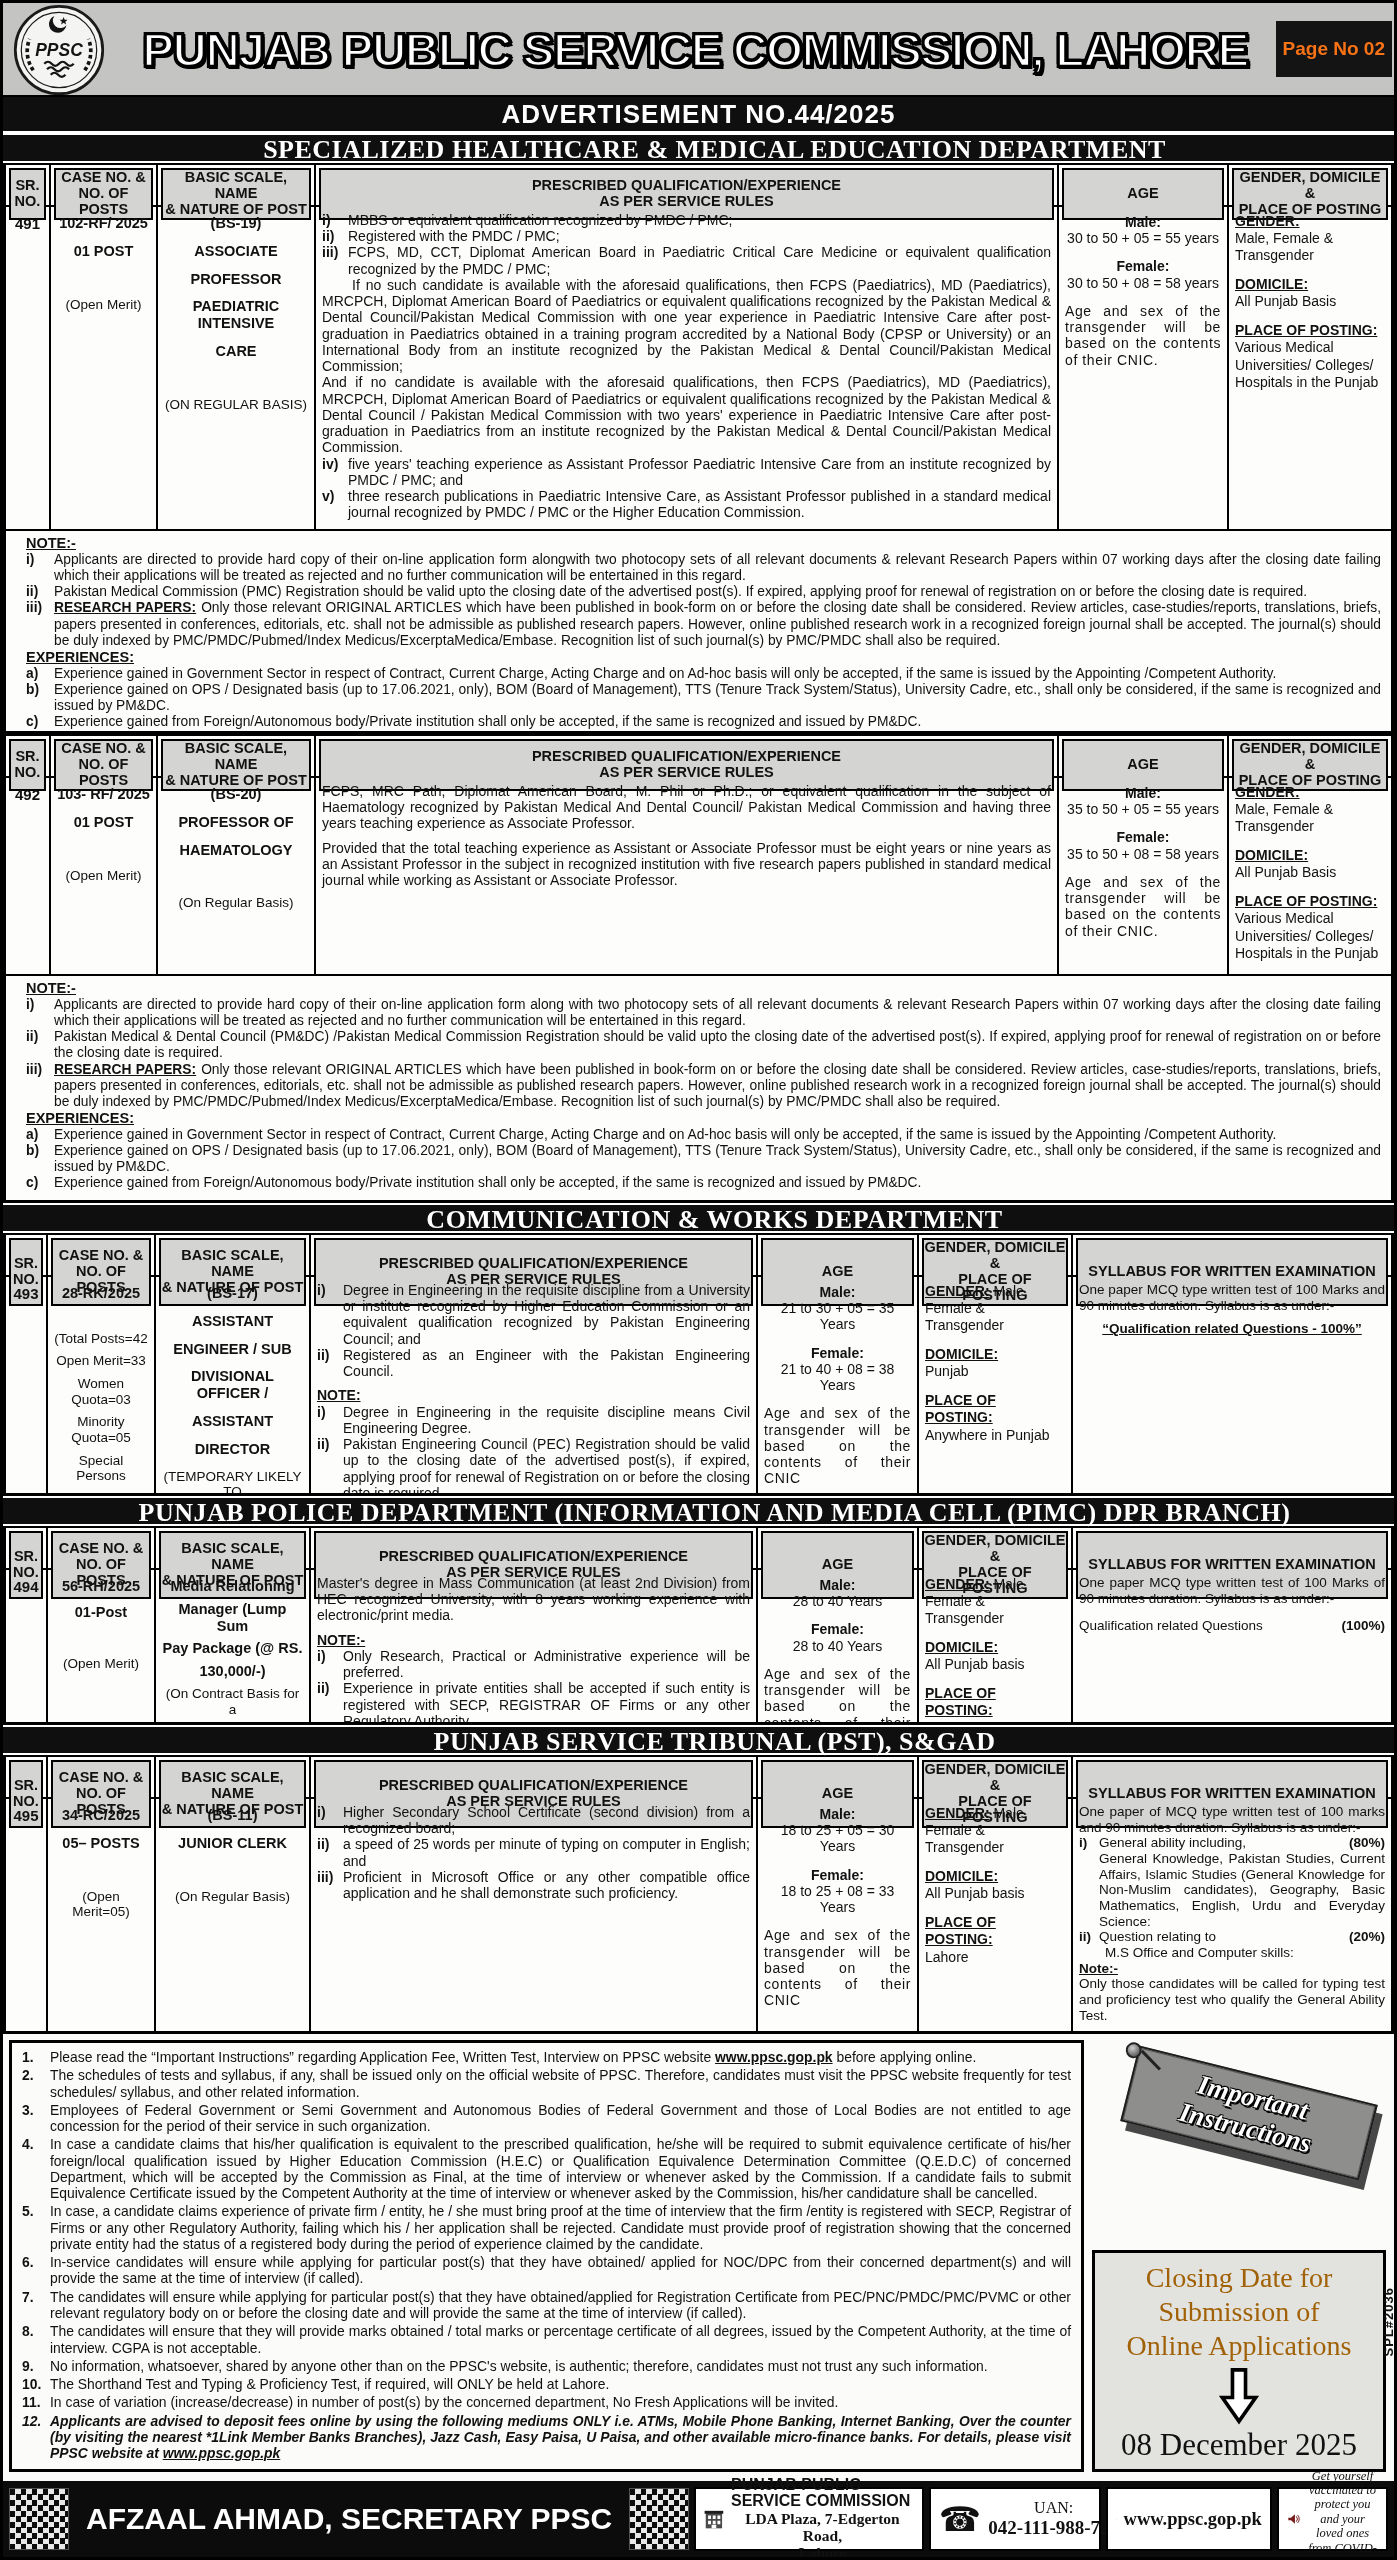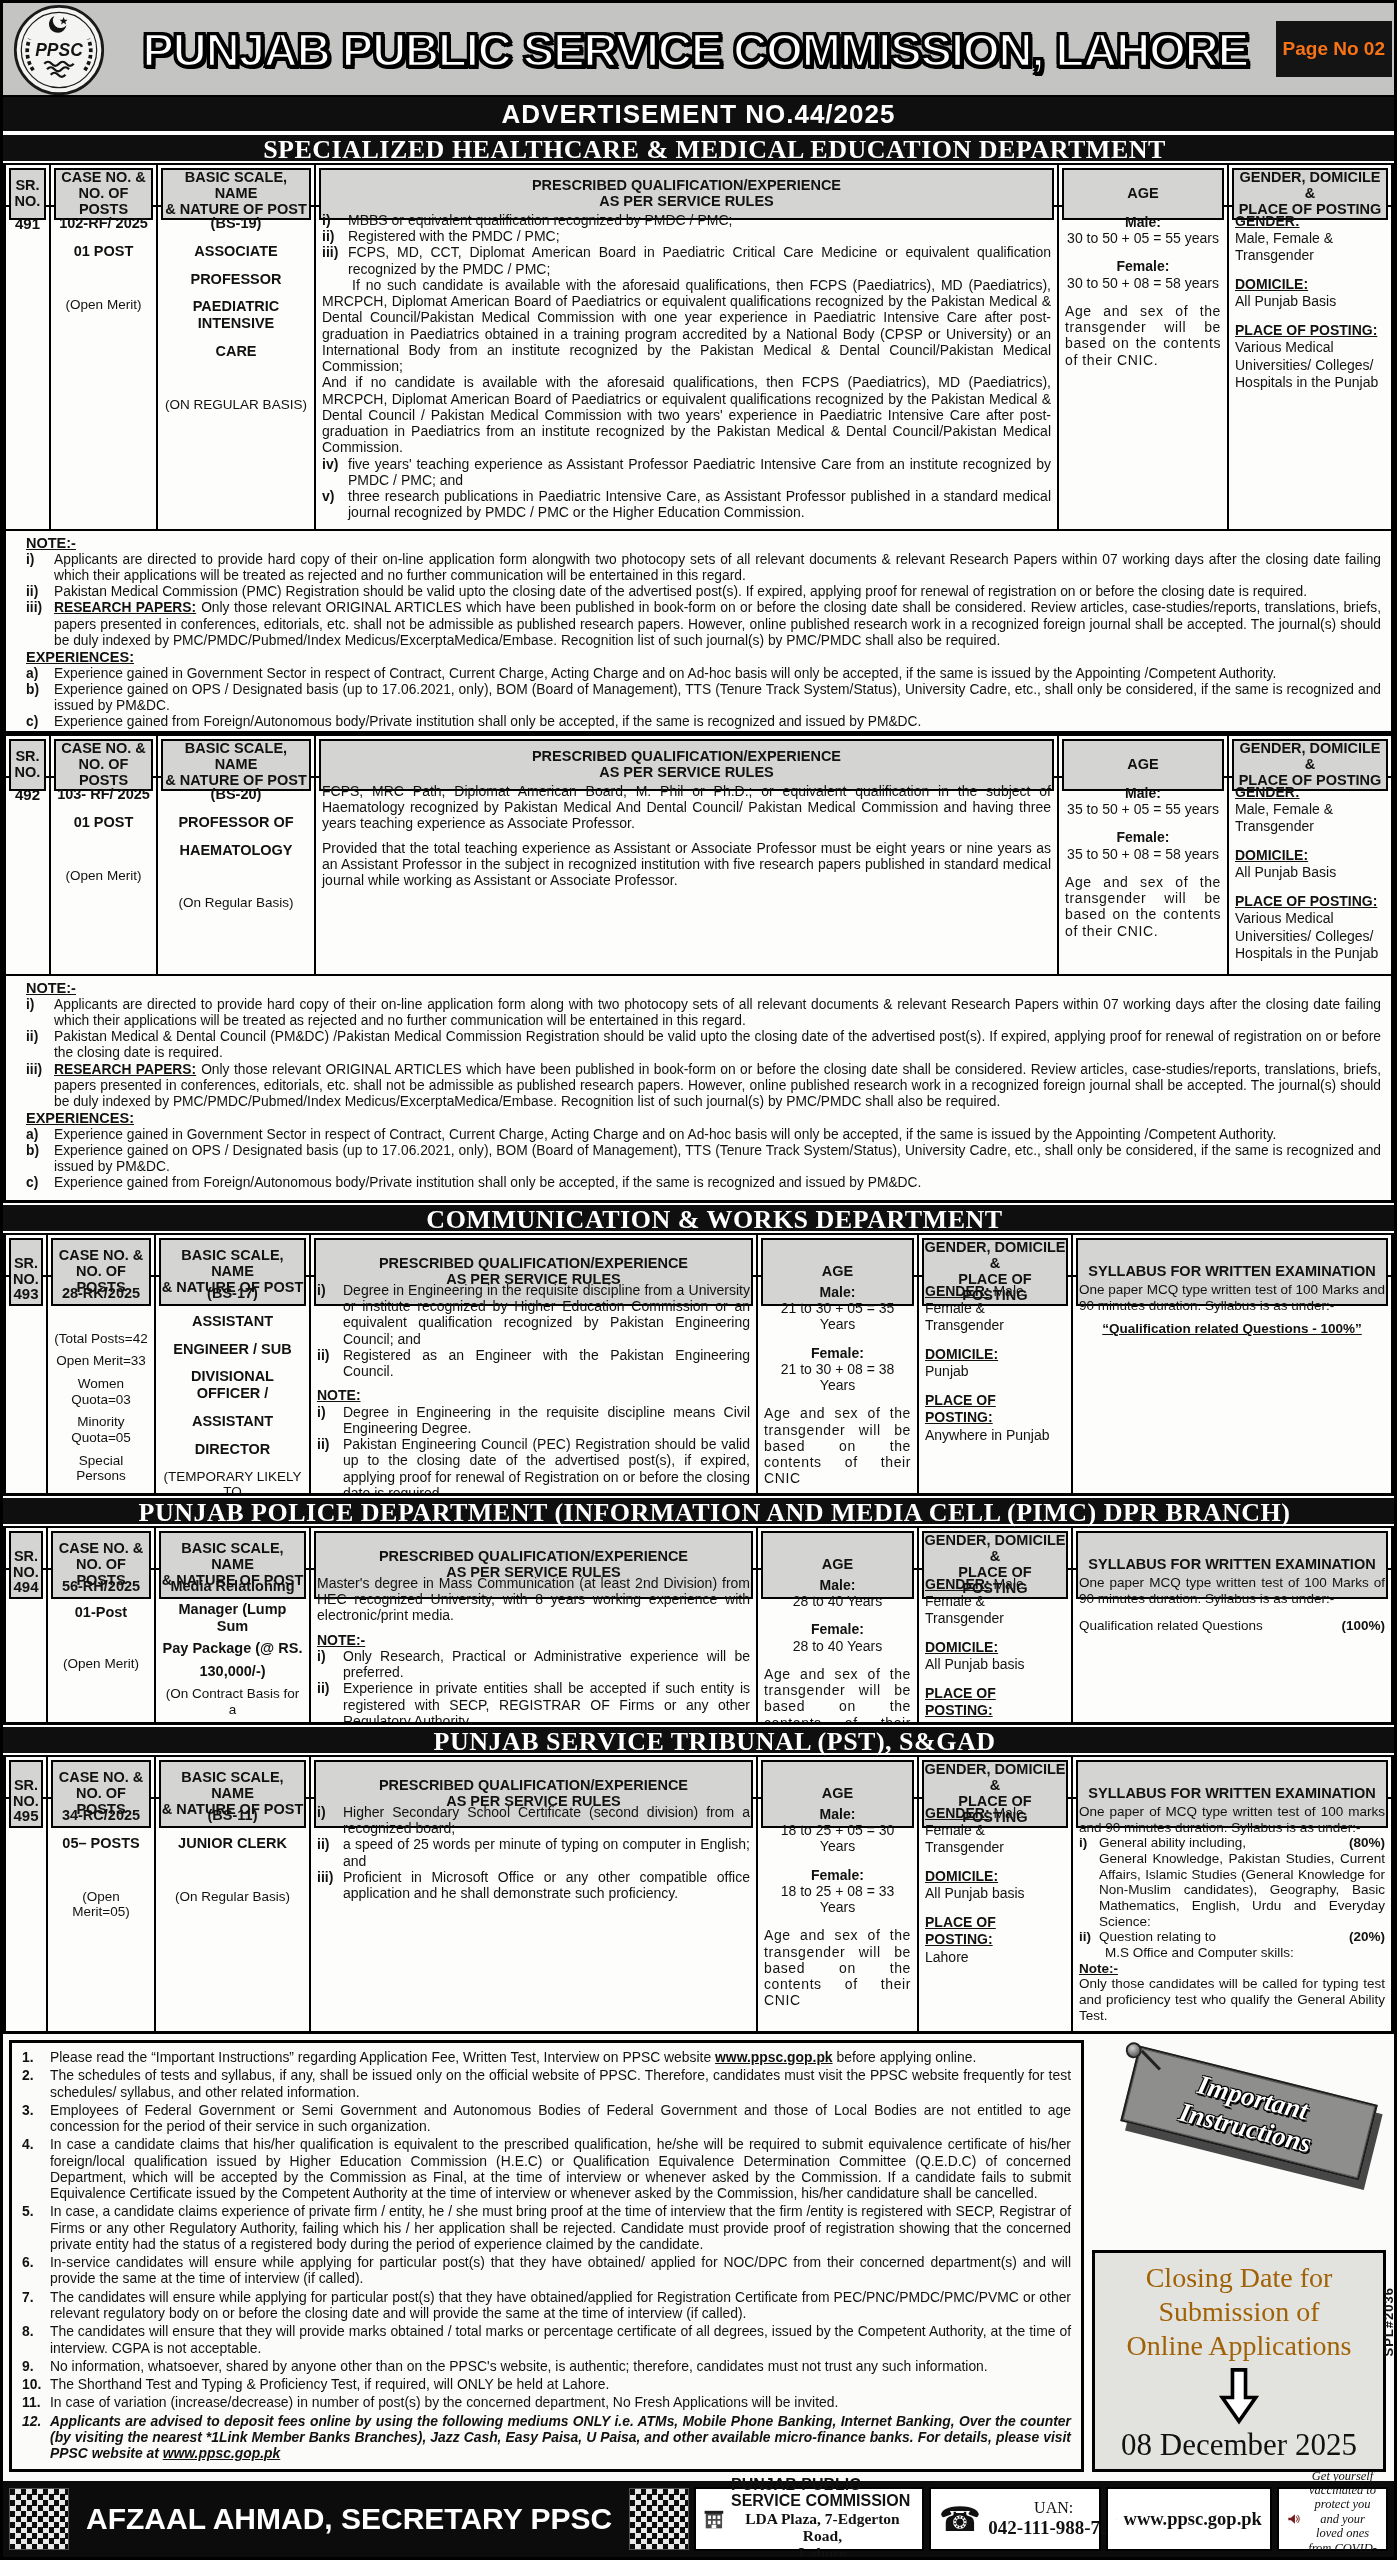--- a/index.html
+++ b/index.html
@@ -438,21 +438,21 @@
           </div>
         <div class="li">
             <span class="mk">ii)</span>
             <span class="tx">Pakistan Engineering Council (PEC) Registration should be valid up to the closing date of the advertised post(s), if expired, applying proof for renewal of Registration on or before the closing date is required.</span>
           </div>
       </div>
       <div class="cell age">
         <div class="b">Male:</div>
         <div>21 to 30 + 05 = 35 Years</div>
         <div class="b mt12">Female:</div>
-        <div>21 to 30 + 08 = 38 Years</div>
+        <div>21 to 40 + 08 = 38 Years</div>
         <div class="tg">Age and sex of the transgender will be based on the contents of their CNIC</div>
       </div>
       <div class="cell gdp">
         <div><span class="b u">GENDER:</span> <span>Male, Female &amp; Transgender</span></div>
         <div class="b u mt12">DOMICILE:</div>
         <div>Punjab</div>
         <div class="b u mt12">PLACE OF POSTING:</div>
         <div>Anywhere in Punjab</div>
       </div>
       <div class="cell syl">

